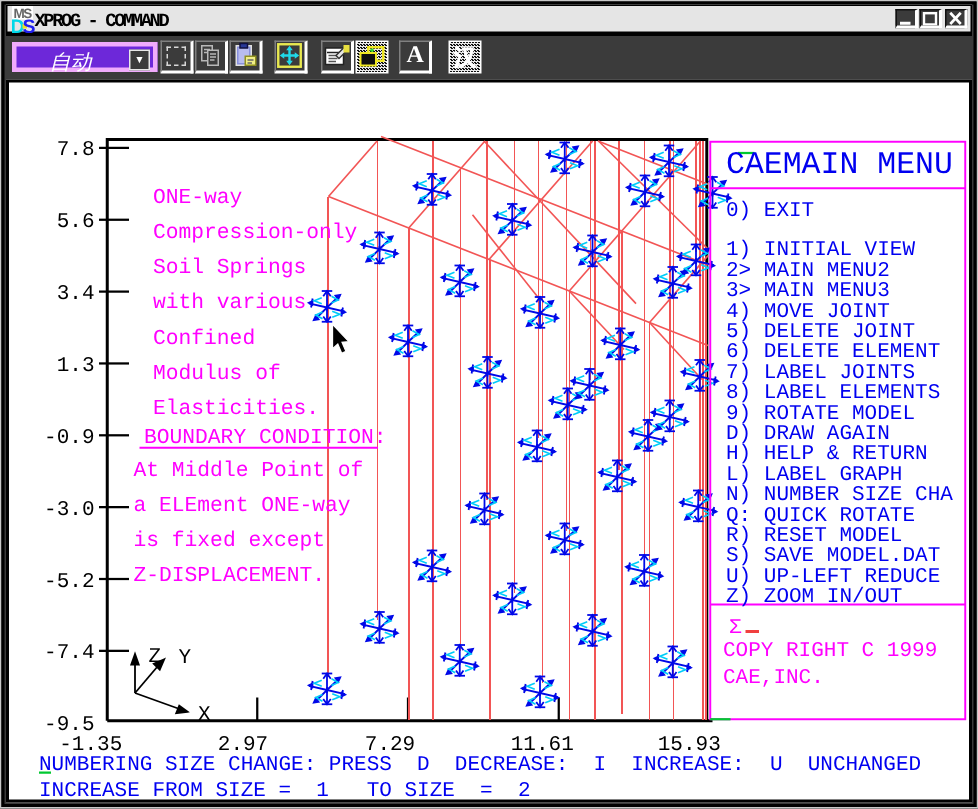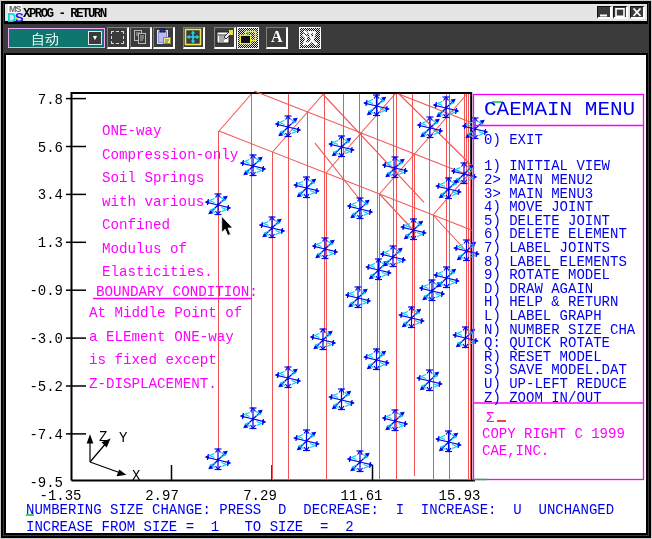--- a/index.html
+++ b/index.html
@@ -4,41 +4,41 @@
 <style>
 html,body{margin:0;padding:0;width:652px;height:539px;overflow:hidden;background:#3b3b3b;}
 *{box-sizing:border-box;}
 #win{position:absolute;left:0;top:0;width:652px;height:539px;background:#3b3b3b;border-top:1px solid #c8c8c8;border-left:1px solid #c8c8c8;border-right:1px solid #c8c8c8;border-bottom:1px solid #c8c8c8;}
 #winb{position:absolute;left:1px;top:1px;width:650px;height:537px;border:2px solid #000;background:#3b3b3b;}
 #title{position:absolute;left:4px;top:3px;width:644px;height:19px;background:#e5e5e5;border:1px solid #000;}
 #ttext{position:absolute;left:18px;top:2.5px;font-family:"Liberation Mono",monospace;font-weight:bold;font-size:12.5px;letter-spacing:-1.6px;color:#000;}
 .wbtn{position:absolute;top:2px;width:15px;height:13px;background:#3b3b3b;border-right:2px solid #fff;border-bottom:2px solid #fff;border-top:1px solid #111;border-left:1px solid #111;}
 .wbtn svg{position:absolute;left:0px;top:1px;display:block;}
 #tbar-sep{position:absolute;left:4px;top:22px;width:644px;height:2px;background:#000;}
-#dd{position:absolute;left:8px;top:28px;width:97px;height:20px;background:#0f766e;border:1px solid #f0abfc;}
+#dd{position:absolute;left:8px;top:28px;width:97px;height:20px;background:#6d28d9;border:3px solid #f0abfc;font-style:italic;}
 #ddt{position:absolute;left:22px;top:2px;color:#fff;font-size:14px;font-family:"Liberation Sans",sans-serif;}
 #ddb{position:absolute;right:2px;top:2px;width:14px;height:14px;background:#3b3b3b;border:1px solid #e8e8e8;color:#fff;font-size:7px;text-align:center;line-height:13px;}
 .tb{position:absolute;top:27px;width:22px;height:22px;background:#3b3b3b;border-top:1px solid #808080;border-left:1px solid #808080;border-right:2px solid #fff;border-bottom:2px solid #fff;}
 .tbp{position:absolute;top:27px;width:22px;height:22px;border:1px solid #fff;background:repeating-conic-gradient(#111 0% 25%,#e8e8e8 0% 50%) 0 0/2px 2px;}
 #cv{position:absolute;left:4px;top:53px;width:644px;height:482px;background:#fff;border:2px solid #000;}
 #plot{position:absolute;left:0;top:0;width:652px;height:539px;}
 </style>
 </head>
 <body>
 <div id="win"></div>
 <div id="winb"></div>
 <div id="title">
   <svg style="position:absolute;left:3px;top:0px" width="19" height="19">
     <rect x="0" y="0" width="14" height="9" fill="#fff"></rect>
     <text x="1" y="8" font-family="Liberation Sans" font-weight="bold" font-size="9" fill="#666" letter-spacing="-1">MS</text>
     <text x="-1" y="18" font-family="Liberation Sans" font-weight="bold" font-size="13" fill="#00d8e8">D</text>
     <rect x="7" y="12" width="3" height="3" fill="#f0e020"></rect>
     <text x="7" y="18" font-family="Liberation Sans" font-weight="bold" font-size="13" fill="#2020f0">S</text>
   </svg>
-  <div id="ttext">XPROG - RETURN</div>
+  <div id="ttext">XPROG - COMMAND</div>
   <div class="wbtn" style="left:592px">
       <svg width="12" height="9">
         <rect x="2" y="6.5" width="7" height="2" fill="#fff"></rect>
       </svg>
     </div>
   <div class="wbtn" style="left:608px">
       <svg width="12" height="9">
         <rect x="2" y="0.8" width="8" height="7.5" fill="none" stroke="#fff" stroke-width="1.6"></rect>
       </svg>
     </div>

